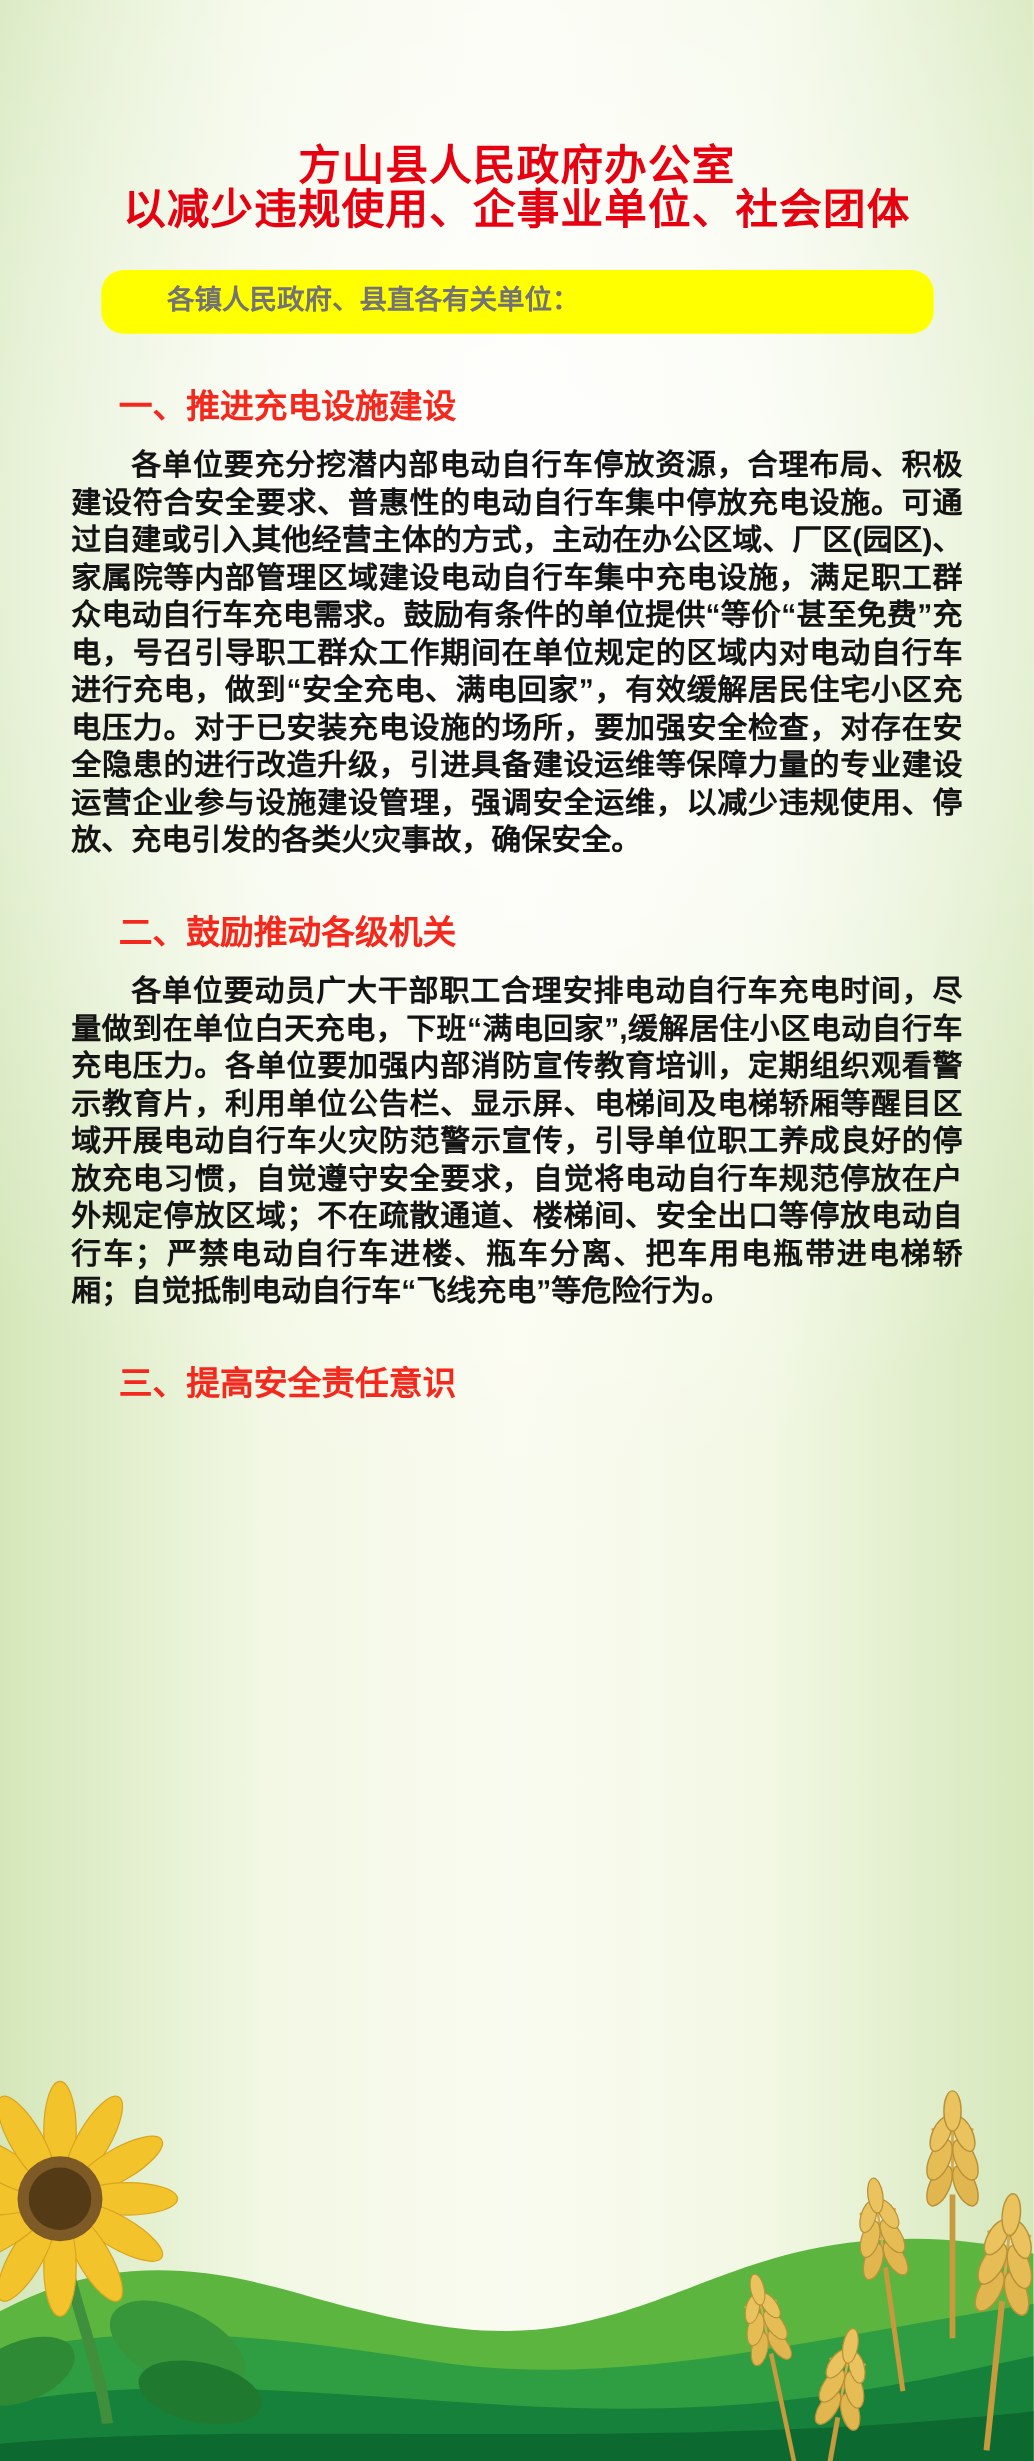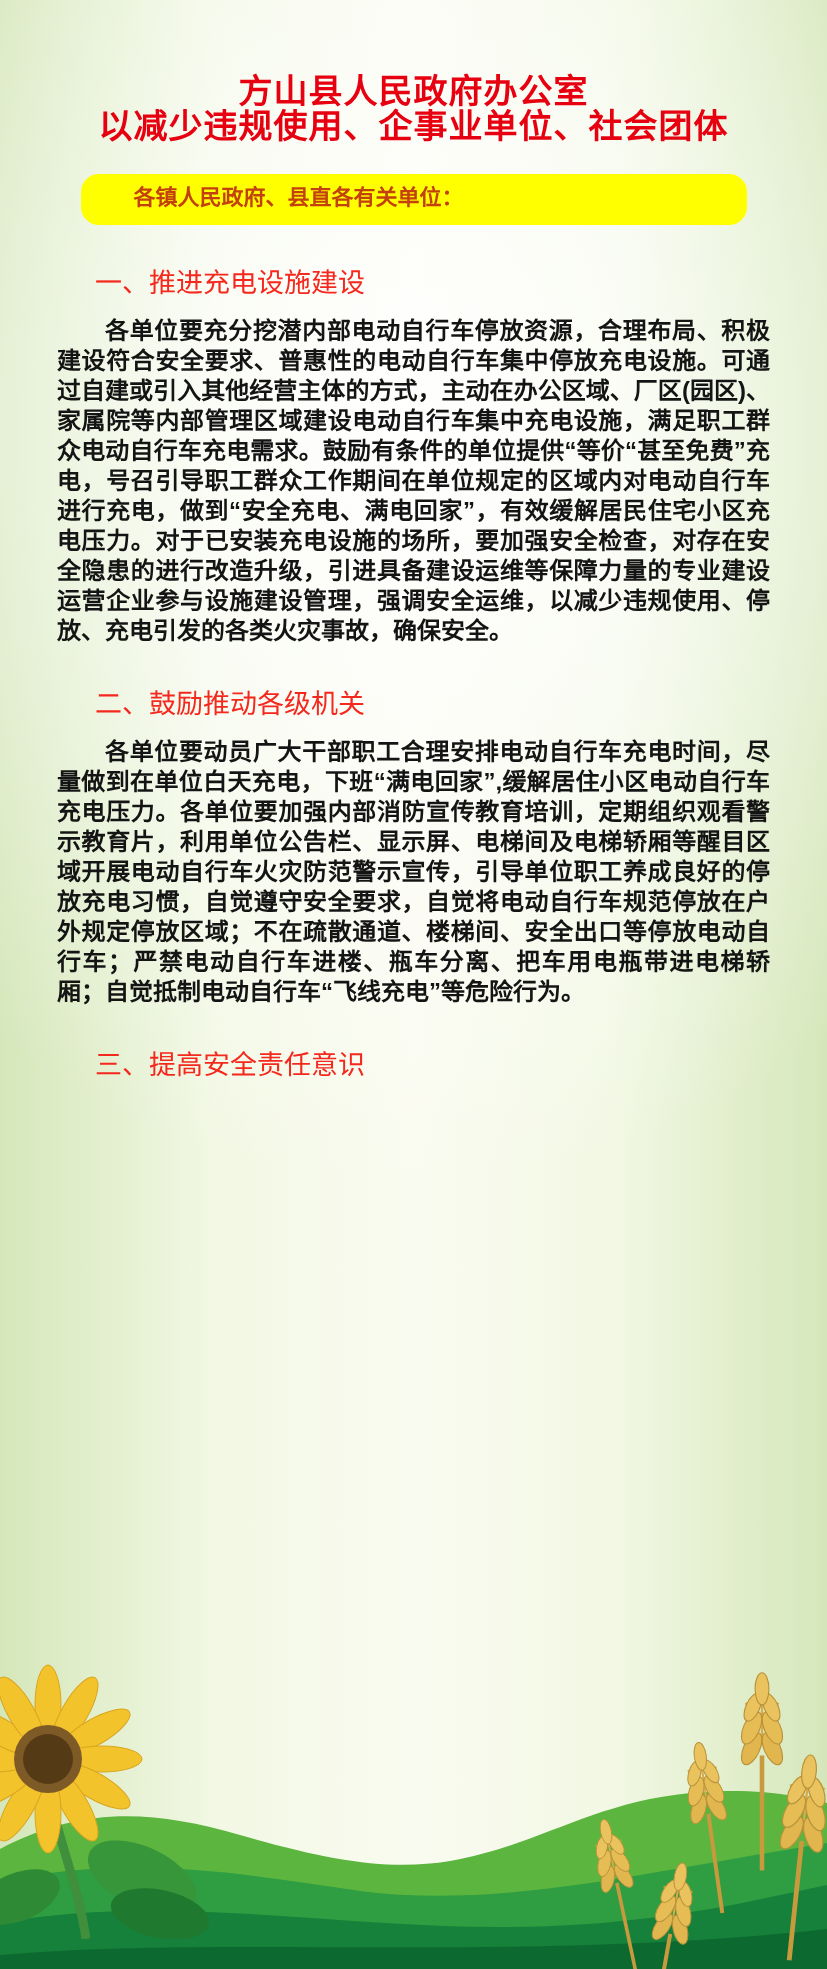--- a/index.html
+++ b/index.html
@@ -10,54 +10,54 @@
     position: relative;
     overflow: hidden;
     font-family: "Liberation Sans", "DejaVu Sans", sans-serif;
     background:
       radial-gradient(120% 55% at 50% 22%, rgba(255,255,255,0.95) 0%, rgba(255,255,255,0) 70%),
       linear-gradient(90deg, #d5e7ba 0%, #f2f8e4 26%, #fafbf0 50%, #f2f8e4 74%, #d5e7ba 100%);
   }
   .content { position: absolute; inset: 0; z-index: 2; }
 
   .title-block {
-    margin-top: 74px;
+    margin-top: 116px;
     text-align: center;
     color: #e60010;
     font-weight: bold;
     font-size: 34px;
     line-height: 35px;
     letter-spacing: 1px;
   }
   .title-block div { white-space: nowrap; }
 
   .notice-box {
     margin: 30px auto 0;
     width: 648px;
     background: #ffff00;
     border-radius: 18px;
     padding: 10px 9px 14px;
-    color: #c2410c;
+    color: #737373;
     font-size: 22px;
     font-weight: 700;
     line-height: 27px;
   }
   .notice-box p {
     margin: 0;
     text-indent: 2em;
     text-align: justify;
     word-break: break-all;
   }
 
   .sections { margin: 0 57px; width: 713px; }
 
   .section-heading {
     color: #f5281e;
     font-size: 27px;
-    font-weight: 400;
+    font-weight: 700;
     margin: 36px 0 16px 38px;
   }
 
   .body-par {
     font-size: 24px;
     line-height: 30px;
     color: #141414;
     text-align: justify;
     text-indent: 2em;
     margin: 0 0 6px 0;

